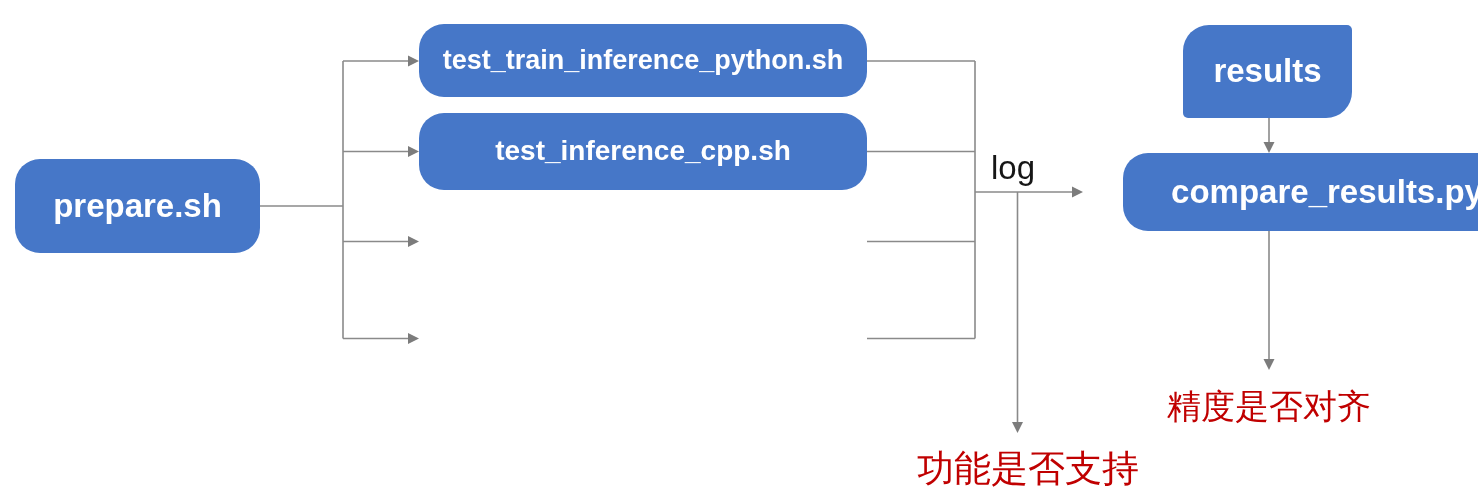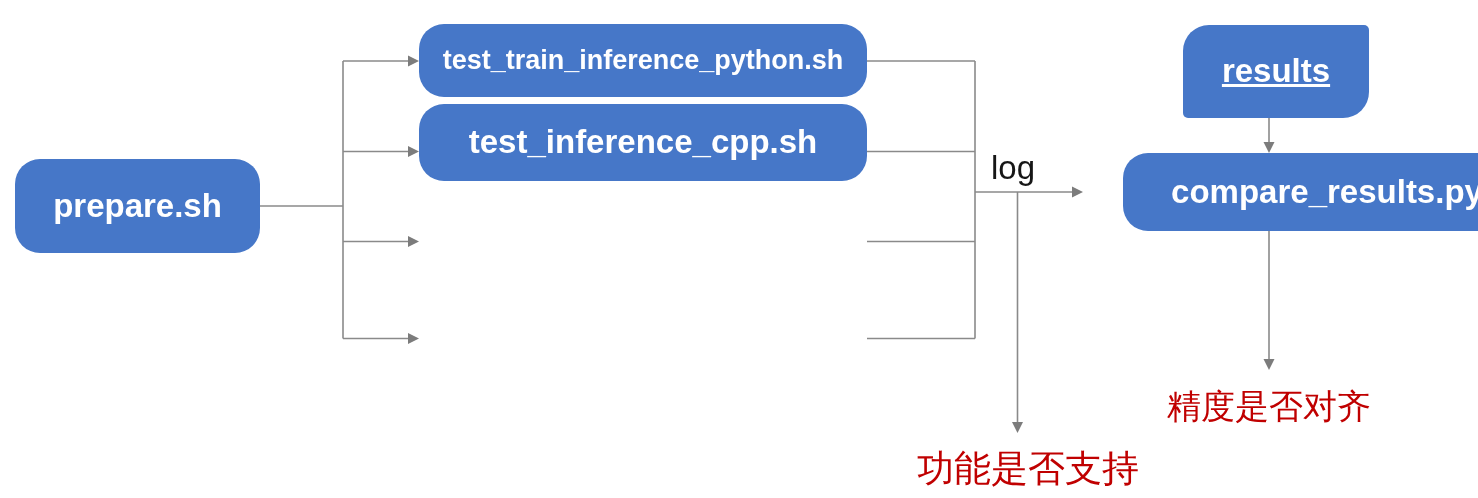--- a/index.html
+++ b/index.html
@@ -39,25 +39,25 @@
     align-items: center;
     justify-content: center;
     font-weight: bold;
     text-align: center;
     line-height: 1.1;
     box-sizing: border-box;
     border-radius: 25px;
   }
   #node-prepare   { left: 15px;   top: 159px; width: 245px; height: 94px; font-size: 33px; }
   #node-test-0    { left: 419px;  top: 24px;  width: 448px; height: 73px; font-size: 27px; }
-  #node-test-1    { left: 419px;  top: 104px; width: 448px; height: 77px; font-size: 33px; }
+  #node-test-1    { left: 419px;  top: 113px; width: 448px; height: 77px; font-size: 28px; }
   #node-test-2    { left: 419px;  top: 203px; width: 448px; height: 77px; font-size: 27px; }
   #node-test-3    { left: 419px;  top: 300px; width: 448px; height: 77px; font-size: 27px; }
-  #node-results   { left: 1183px; top: 25px;  width: 186px; height: 93px; font-size: 33px;
-                    border-radius: 26px 5px 26px 5px; text-decoration: underline; }
+  #node-results   { left: 1183px; top: 25px;  width: 169px; height: 93px; font-size: 33px;
+                    border-radius: 26px 5px 26px 5px; }
   #node-compare   { left: 1083px; top: 153px; width: 408px; height: 78px; font-size: 33px; margin-left: 40px; }
   .float-label {
     position: absolute;
     white-space: nowrap;
   }
   #label-log {
     left: 991px; top: 149px;
     font-size: 33px;
     font-weight: normal;
     color: var(--log-text, #161616);

